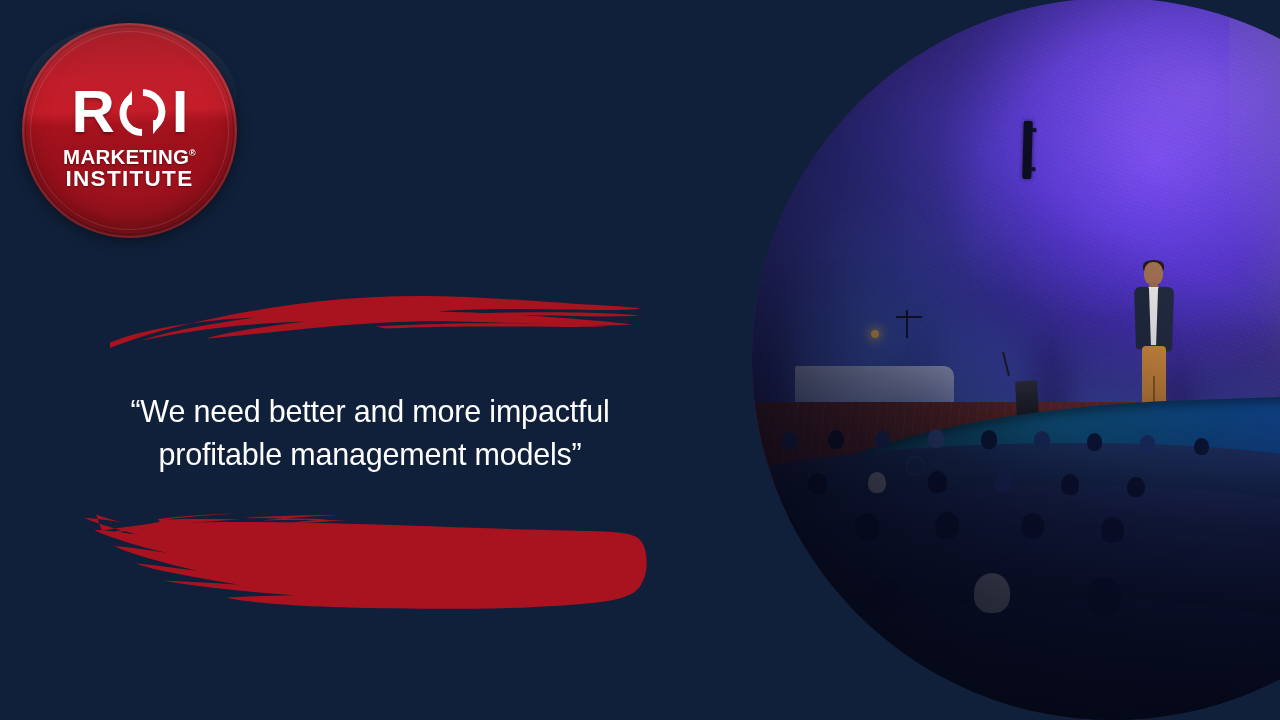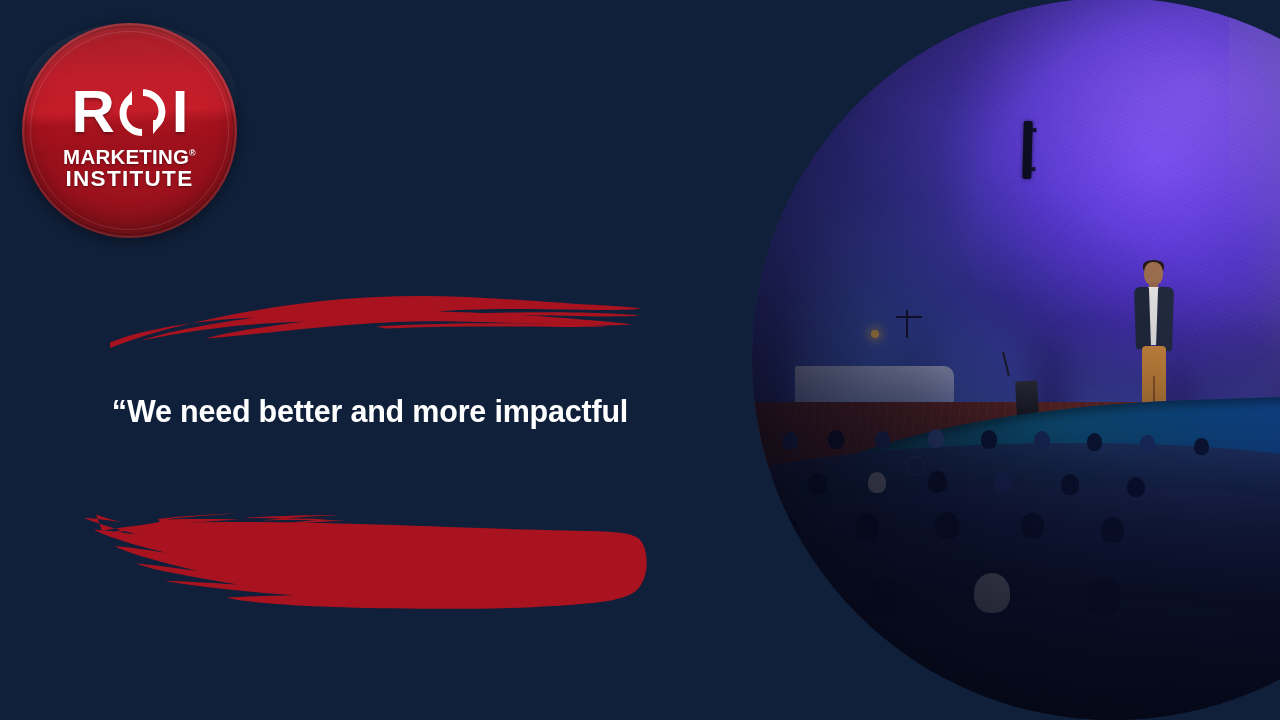--- a/index.html
+++ b/index.html
@@ -463,21 +463,21 @@
 
   
   .quote {
     position: absolute;
     left: 40px;
     top: 390px;
     width: 660px;
     text-align: center;
     color: #ffffff;
     font-size: 30.5px;
-    font-weight: bold;
+    font-weight: normal;
     line-height: 1.42;
     letter-spacing: -0.2px;
   }
   .quote-line { display: block; }
 </style>
 </head>
 <body>
 
 <div class="slide">
 
@@ -643,15 +643,16 @@
       </span>
       <span class="roi-letter i">I</span>
     </div>
 
     <div class="logo-word1"><span>MARKETING</span><span class="logo-reg">®</span></div>
     <div class="logo-word2">INSTITUTE</div>
   </div>
 
   <div class="quote">
     <span class="quote-line">“We need better and more impactful</span>
+    <span class="quote-line">profitable management models”</span>
   </div>
 
 </div>
 
 </body></html>

